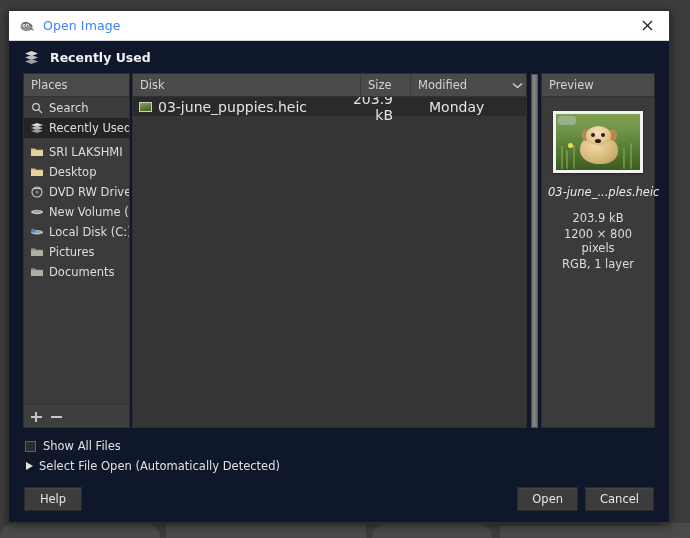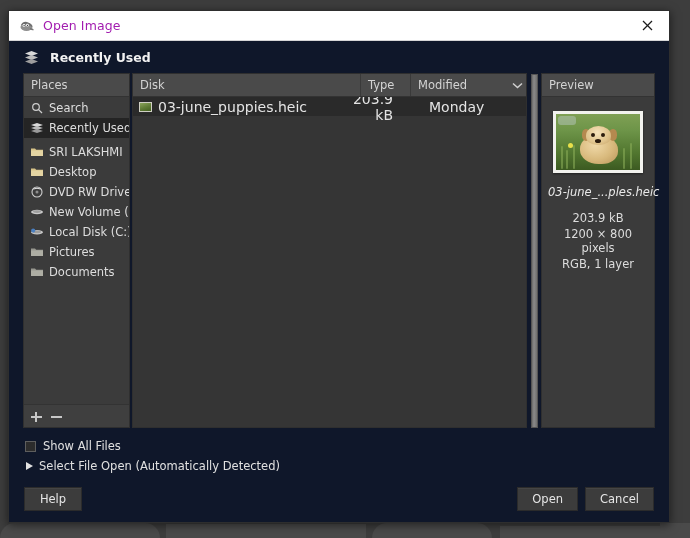--- a/index.html
+++ b/index.html
@@ -53,21 +53,21 @@
     border-bottom: 1px solid #d6d6d6;
   }
   #title-icon {
     width: 16px; height: 16px;
     margin-left: 10px; margin-right: 8px;
     flex: none;
     position: relative;
   }
   #title-text {
     font-size: 12.5px;
-    color: #a21caf;
+    color: #3b82f6;
     flex: 1;
     letter-spacing: .1px;
   }
   #close-btn {
     width: 44px; height: 29px;
     display: flex; align-items: center; justify-content: center;
     cursor: pointer;
   }
   #close-btn svg { display: block; }
 
@@ -566,21 +566,21 @@
           </span>
           <span class="pf-btn">
             <span class="h"></span>
           </span>
         </div>
       </div>
 
       <div id="filelist-panel">
         <div id="col-headers">
           <div class="col-h" id="col-name">Disk</div>
-          <div class="col-h" id="col-size">Type</div>
+          <div class="col-h" id="col-size">Size</div>
           <div class="col-h" id="col-modified">Modified</div>
           <div id="col-chevron">
             <svg width="11" height="7" viewBox="0 0 11 7">
               <polyline points="1,1.5 5.5,5.5 10,1.5" fill="none" stroke="#d0d0d0" stroke-width="1.5"></polyline>
             </svg>
           </div>
         </div>
         <div id="rows-area">
           <div class="file-row selected">
             <span class="fr-name">

